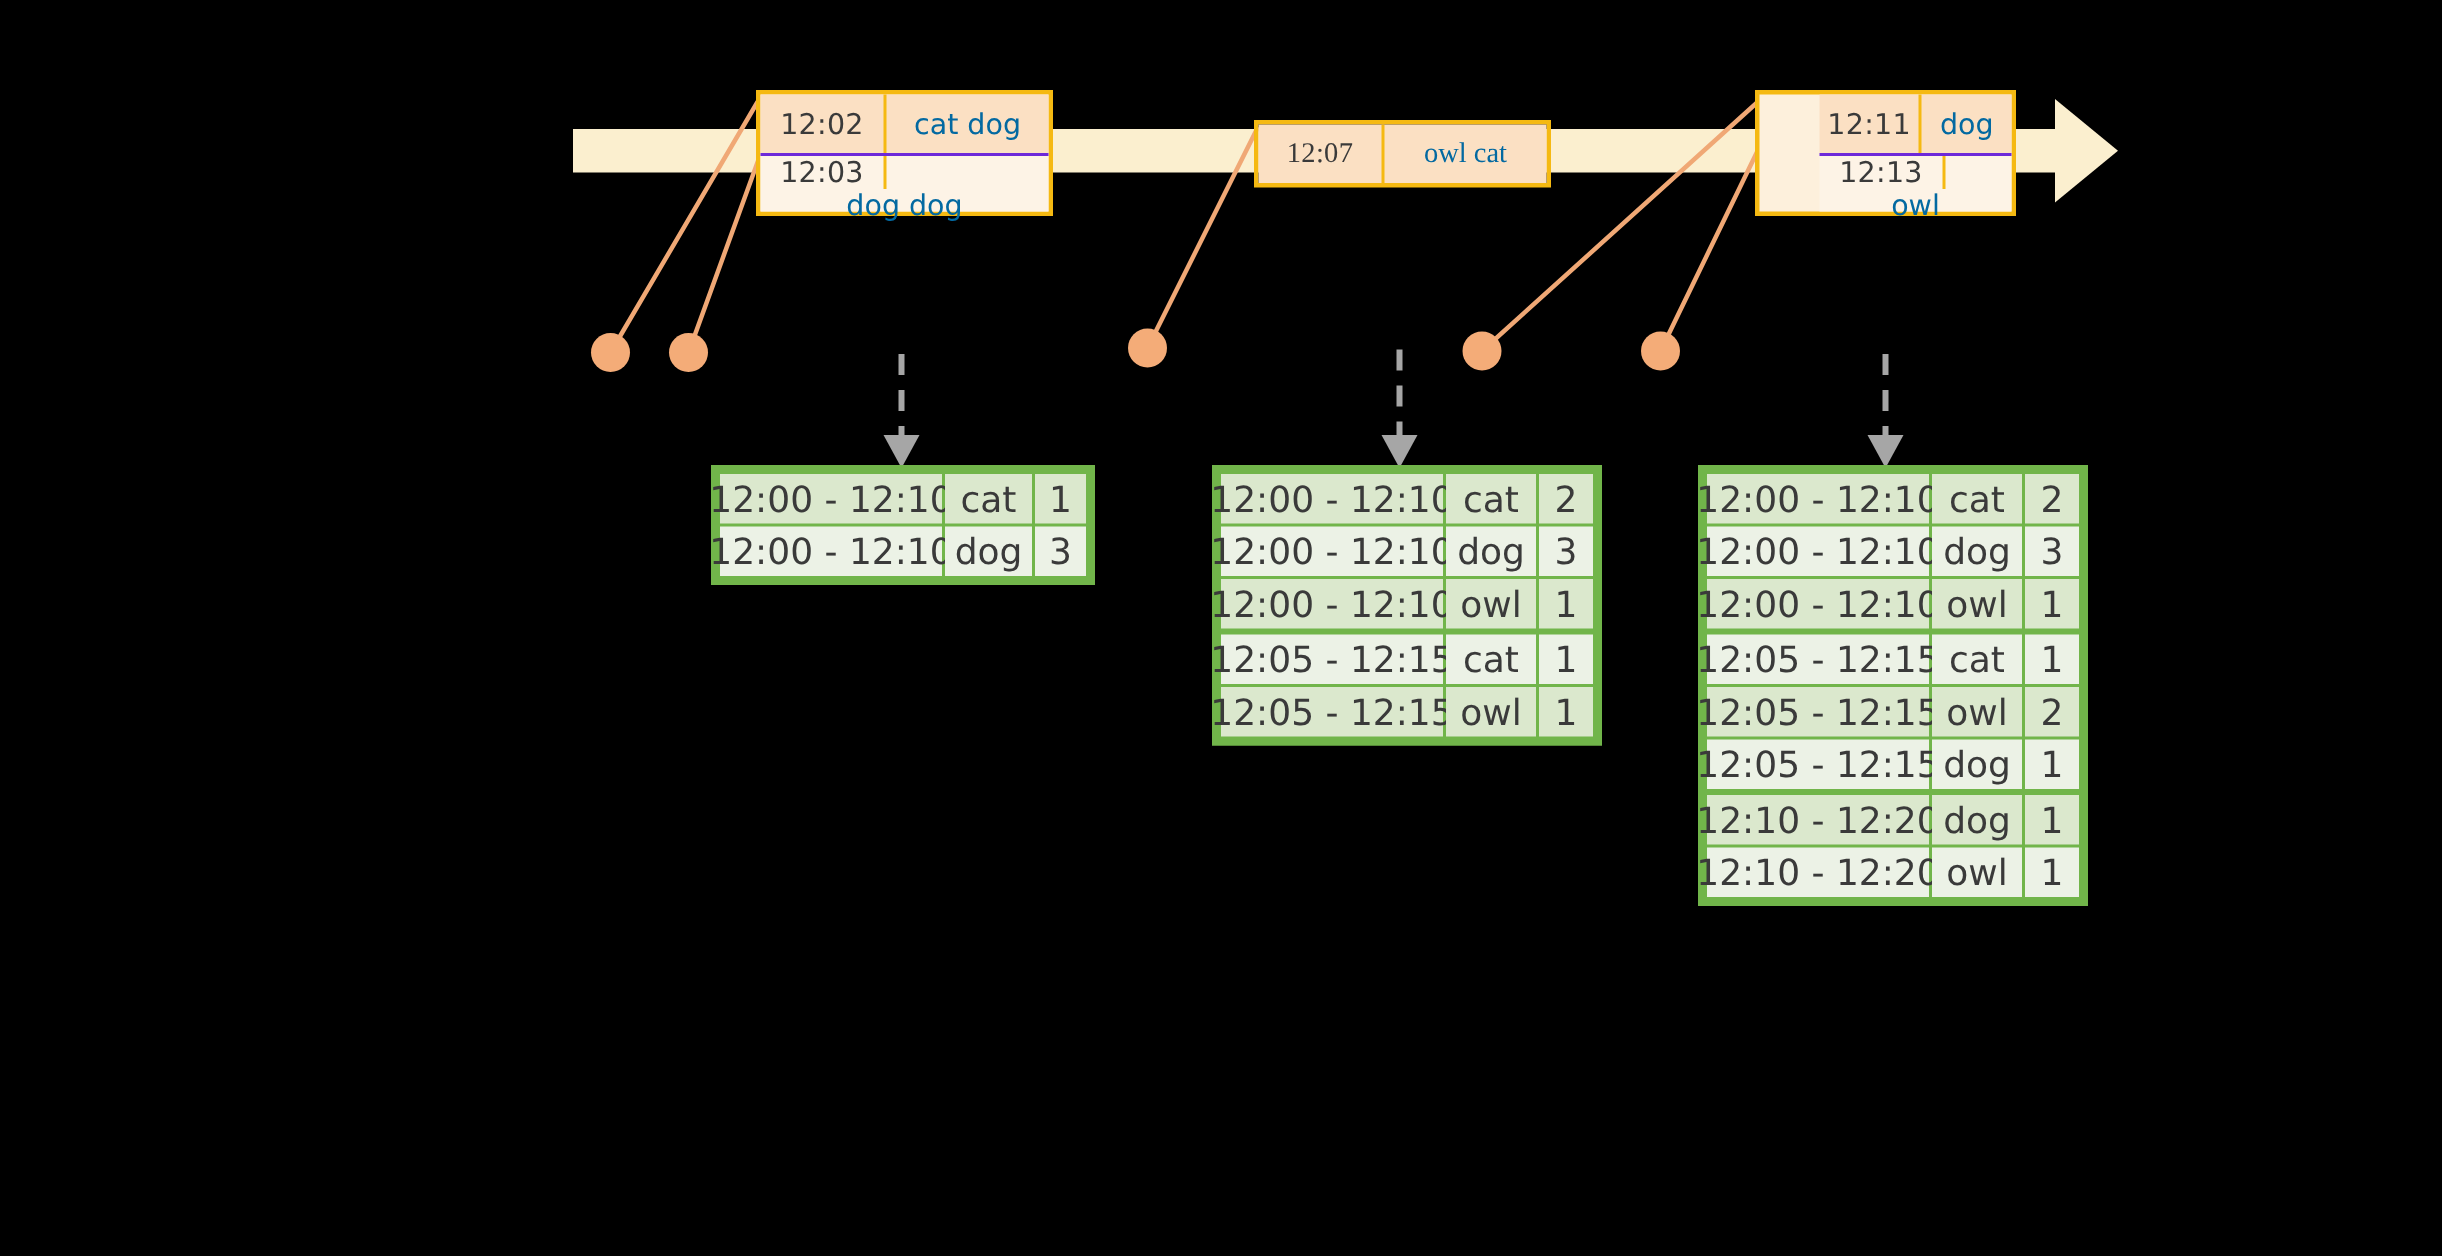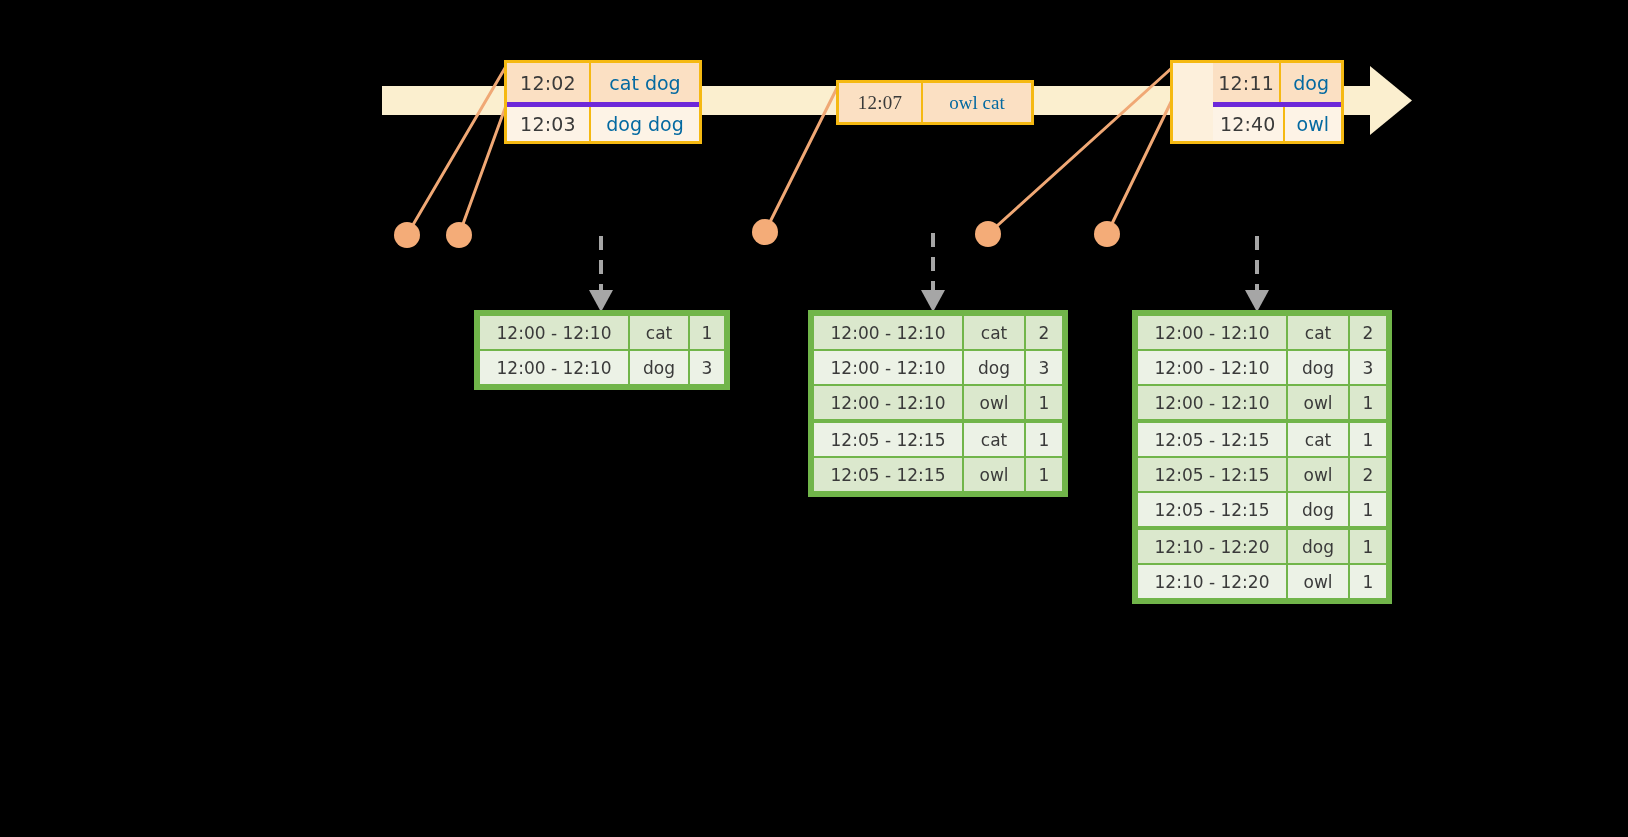--- a/index.html
+++ b/index.html
@@ -34,21 +34,22 @@
     border: 3px solid #F5B912;
     box-sizing: border-box;
     background: #FDF0DC;
   }
   .event-row {
     display: flex;
     box-sizing: border-box;
     height: 39px;
   }
   .event-row + .event-row {
-    border-top: 5px solid #6d28d9;
+    border-top: 2px solid #6d28d9;
+    flex-direction: column;
   }
   .event-row.shade { background: #FBE0C3; }
   .event-row.plain { background: #FDF3E6; }
   .ev-time {
     width: 84px;
     box-sizing: border-box;
     border-right: 2px solid #F5B912;
     display: flex;
     align-items: center;
     justify-content: center;
@@ -81,21 +82,21 @@
     box-sizing: border-box;
   }
   .res-row + .res-row { margin-top: 2px; }
   .res-row.grp-end { margin-bottom: 4px; }
   .res-row.shade .res-cell { background: #DBE8CD; }
   .res-row.plain .res-cell { background: #ECF2E6; }
   .res-cell {
     display: flex;
     align-items: center;
     justify-content: center;
-    font-size: 17px;
+    font-size: 24px;
     color: #3a3a3a;
     box-sizing: border-box;
     white-space: nowrap;
   }
   .res-cell + .res-cell { margin-left: 2px; }
   .c-window { width: 148px; }
   .c-key    { width: 58px; }
   .c-count  { width: 34px; }
 
   
@@ -164,21 +165,21 @@
       <div class="ev-words">owl cat</div>
     </div>
   </div>
 
   <div class="event-box" id="event-box-3" style="left:1170px; top:60px; width:174px;padding-left:40px;">
     <div class="event-row shade">
       <div class="ev-time">12:11</div>
       <div class="ev-words">dog</div>
     </div>
     <div class="event-row plain">
-      <div class="ev-time">12:40</div>
+      <div class="ev-time">12:13</div>
       <div class="ev-words">owl</div>
     </div>
   </div>
 
   <div class="res-table" id="result-table-1" style="left:474px; top:310px;">
     <div class="res-row shade">
       <div class="res-cell c-window">12:00 - 12:10</div>
       <div class="res-cell c-key">cat</div>
       <div class="res-cell c-count">1</div>
     </div>

